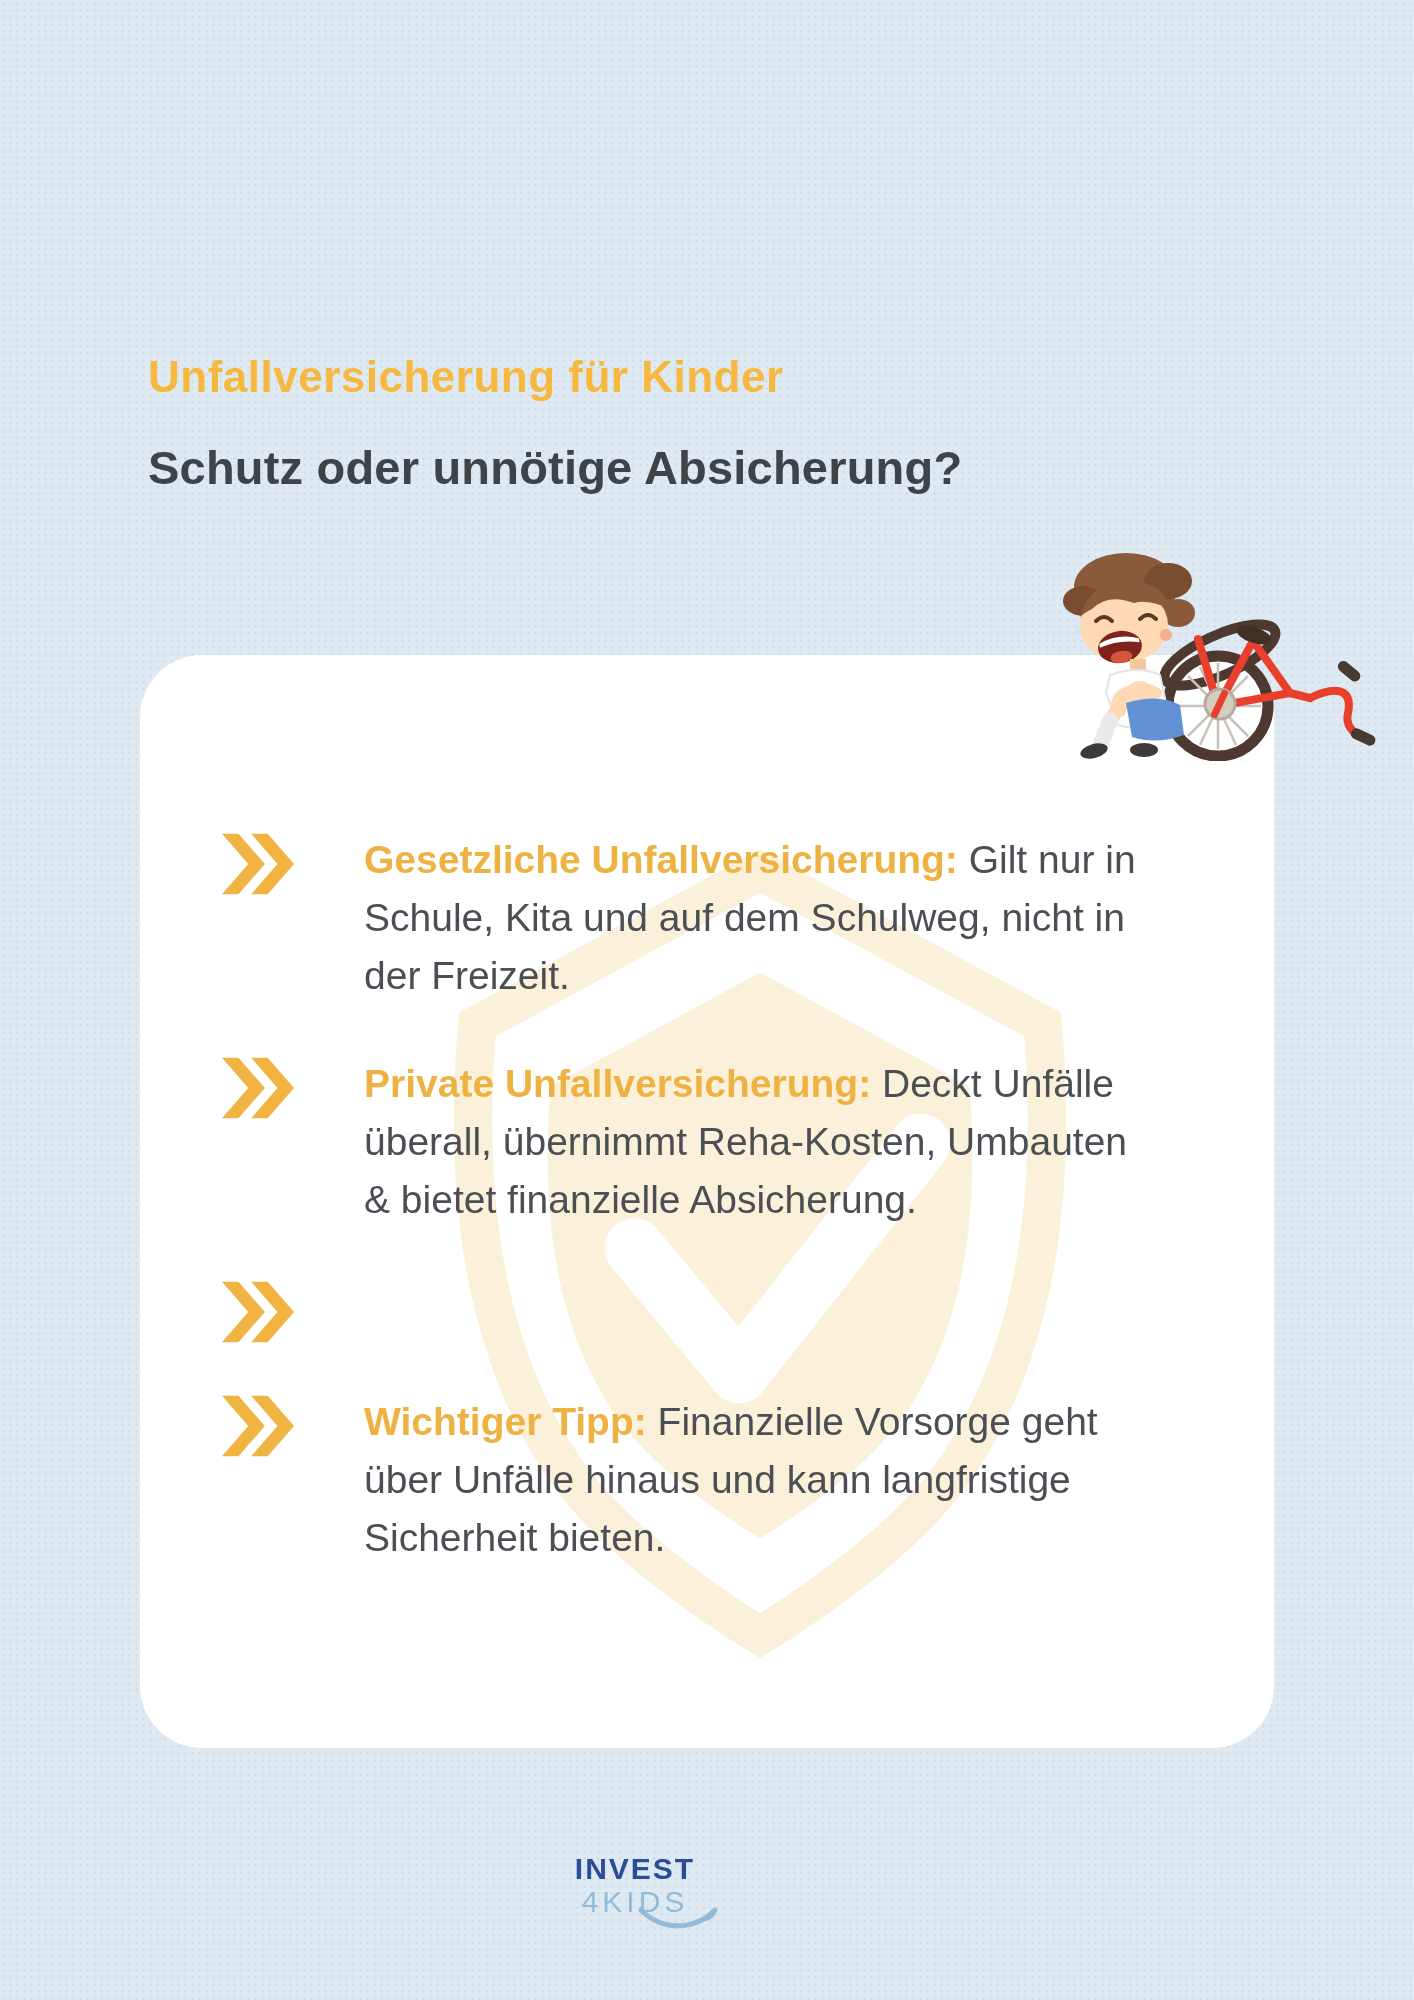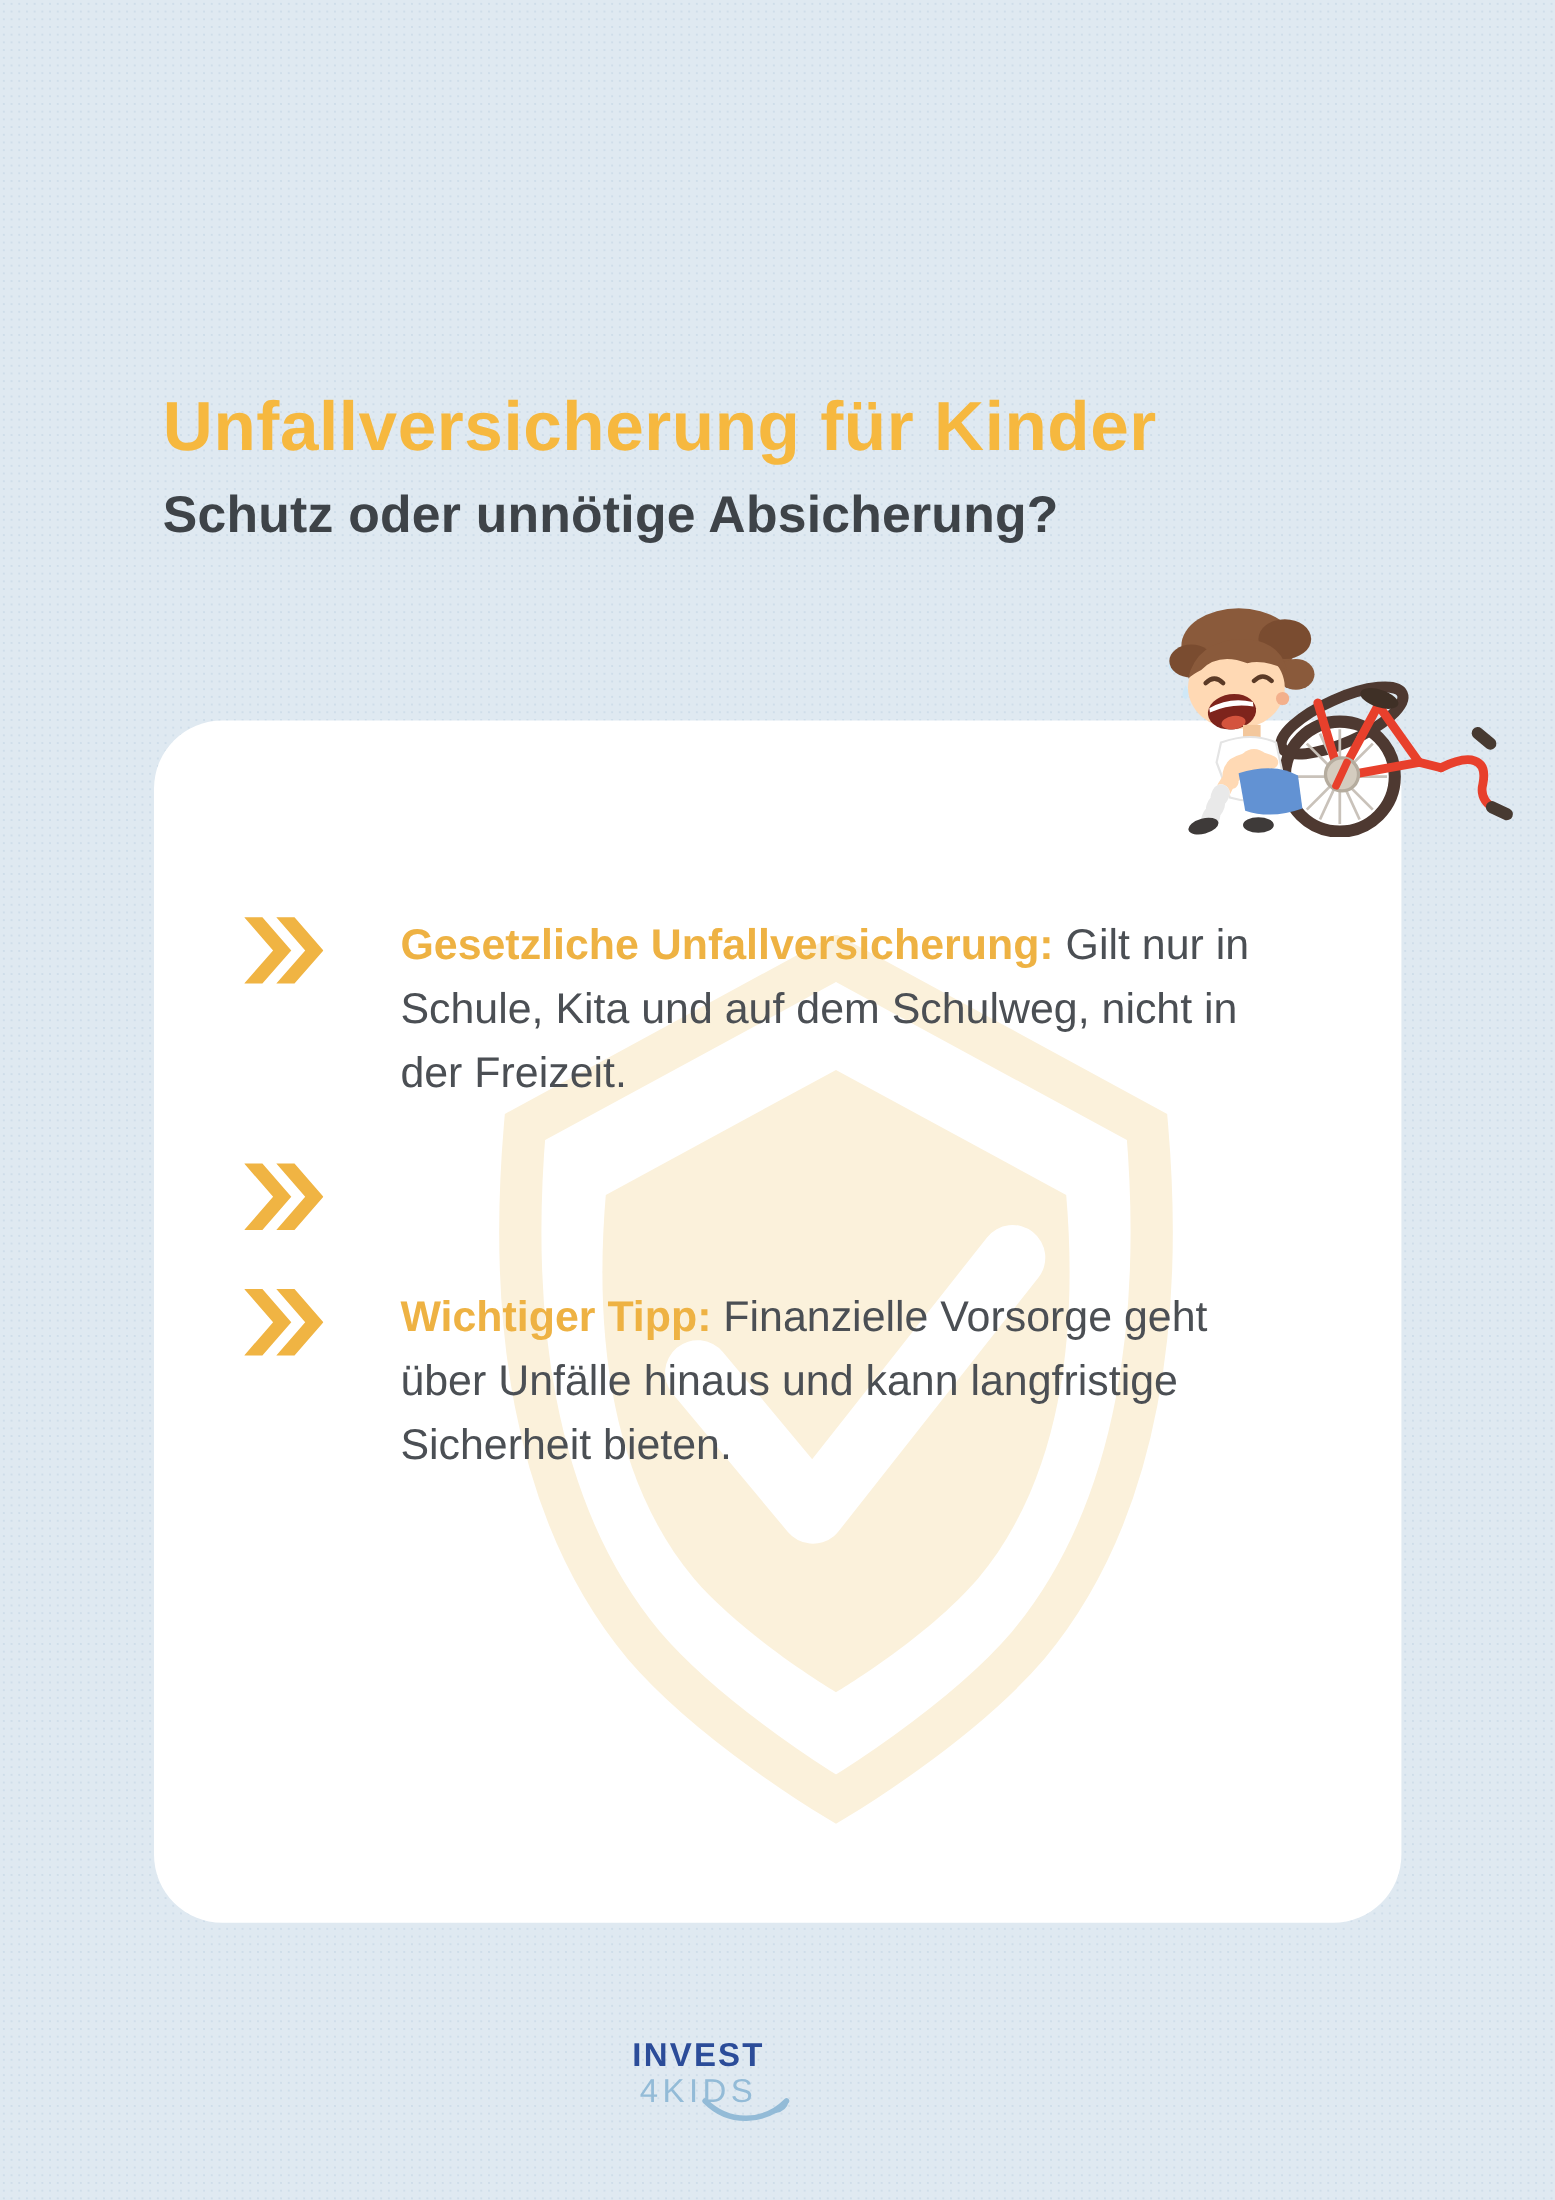--- a/index.html
+++ b/index.html
@@ -7,21 +7,21 @@
   body {
     position:relative;
     font-family:"Liberation Sans", sans-serif;
     background-color:#dfe9f1;
     background-image:radial-gradient(rgba(176,199,219,0.35) 1px, transparent 1.3px);
     background-size:7px 7px;
     overflow:hidden;
   }
   .page-title {
     position:absolute; left:148px; top:352px;
-    font-size:63px; font-weight:bold; color:#f6b83f; letter-spacing:0.5px;
+    font-size:44px; font-weight:bold; color:#f6b83f; letter-spacing:0.5px;
     white-space:nowrap;
   }
   .page-subtitle {
     position:absolute; left:148px; top:440px;
     font-size:47px; font-weight:bold; color:#3e4348; letter-spacing:0.2px;
     white-space:nowrap;
   }
   .card {
     position:absolute; left:140px; top:655px;
     width:1134px; height:1093px;
@@ -172,20 +172,27 @@
   <ul class="bullets">
 
     <li class="bullet">
       <svg class="bullet-icon" viewBox="0 0 74 62">
         <path d="M0,0 L17,0 L44,31 L17,62 L0,62 L27,31 Z" fill="#f0b443"></path>
         <path d="M30,0 L47,0 L74,31 L47,62 L30,62 L57,31 Z" fill="#f0b443"></path>
       </svg>
       <p class="bullet-body"><span class="bullet-label">Gesetzliche Unfallversicherung:</span><span> Gilt nur in Schule, Kita und auf dem Schulweg, nicht in der Freizeit.</span></p>
     </li>
 
+    <li class="bullet">
+      <svg class="bullet-icon" viewBox="0 0 74 62">
+        <path d="M0,0 L17,0 L44,31 L17,62 L0,62 L27,31 Z" fill="#f0b443"></path>
+        <path d="M30,0 L47,0 L74,31 L47,62 L30,62 L57,31 Z" fill="#f0b443"></path>
+      </svg>
+      <p class="bullet-body"><span class="bullet-label">Private Unfallversicherung:</span><span> Deckt Unfälle überall, übernimmt Reha-Kosten, Umbauten &amp; bietet finanzielle Absicherung.</span></p>
+    </li>
 
     <li class="bullet">
       <svg class="bullet-icon" viewBox="0 0 74 62">
         <path d="M0,0 L17,0 L44,31 L17,62 L0,62 L27,31 Z" fill="#f0b443"></path>
         <path d="M30,0 L47,0 L74,31 L47,62 L30,62 L57,31 Z" fill="#f0b443"></path>
       </svg>
     </li>
 
     <li class="bullet">
       <svg class="bullet-icon" viewBox="0 0 74 62">

